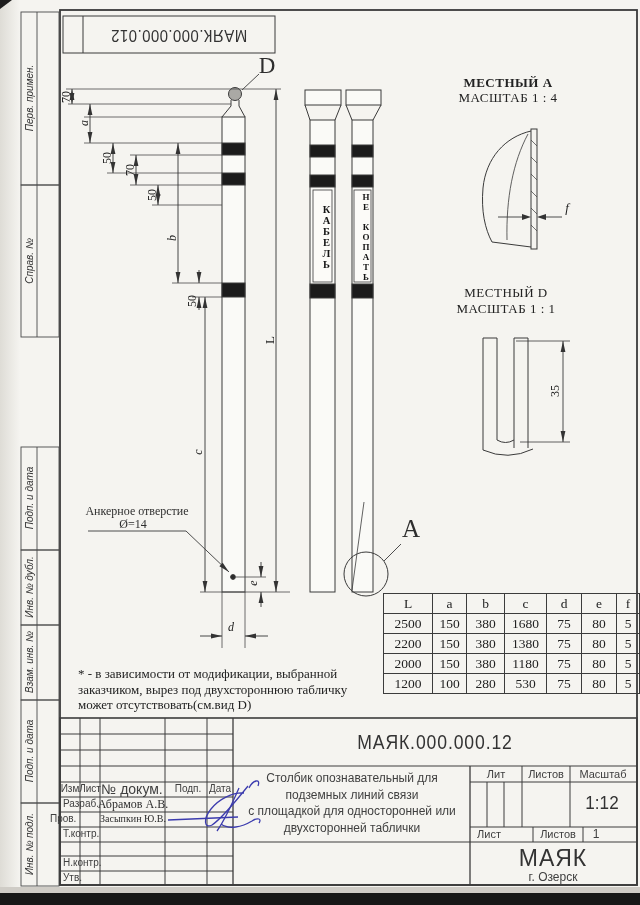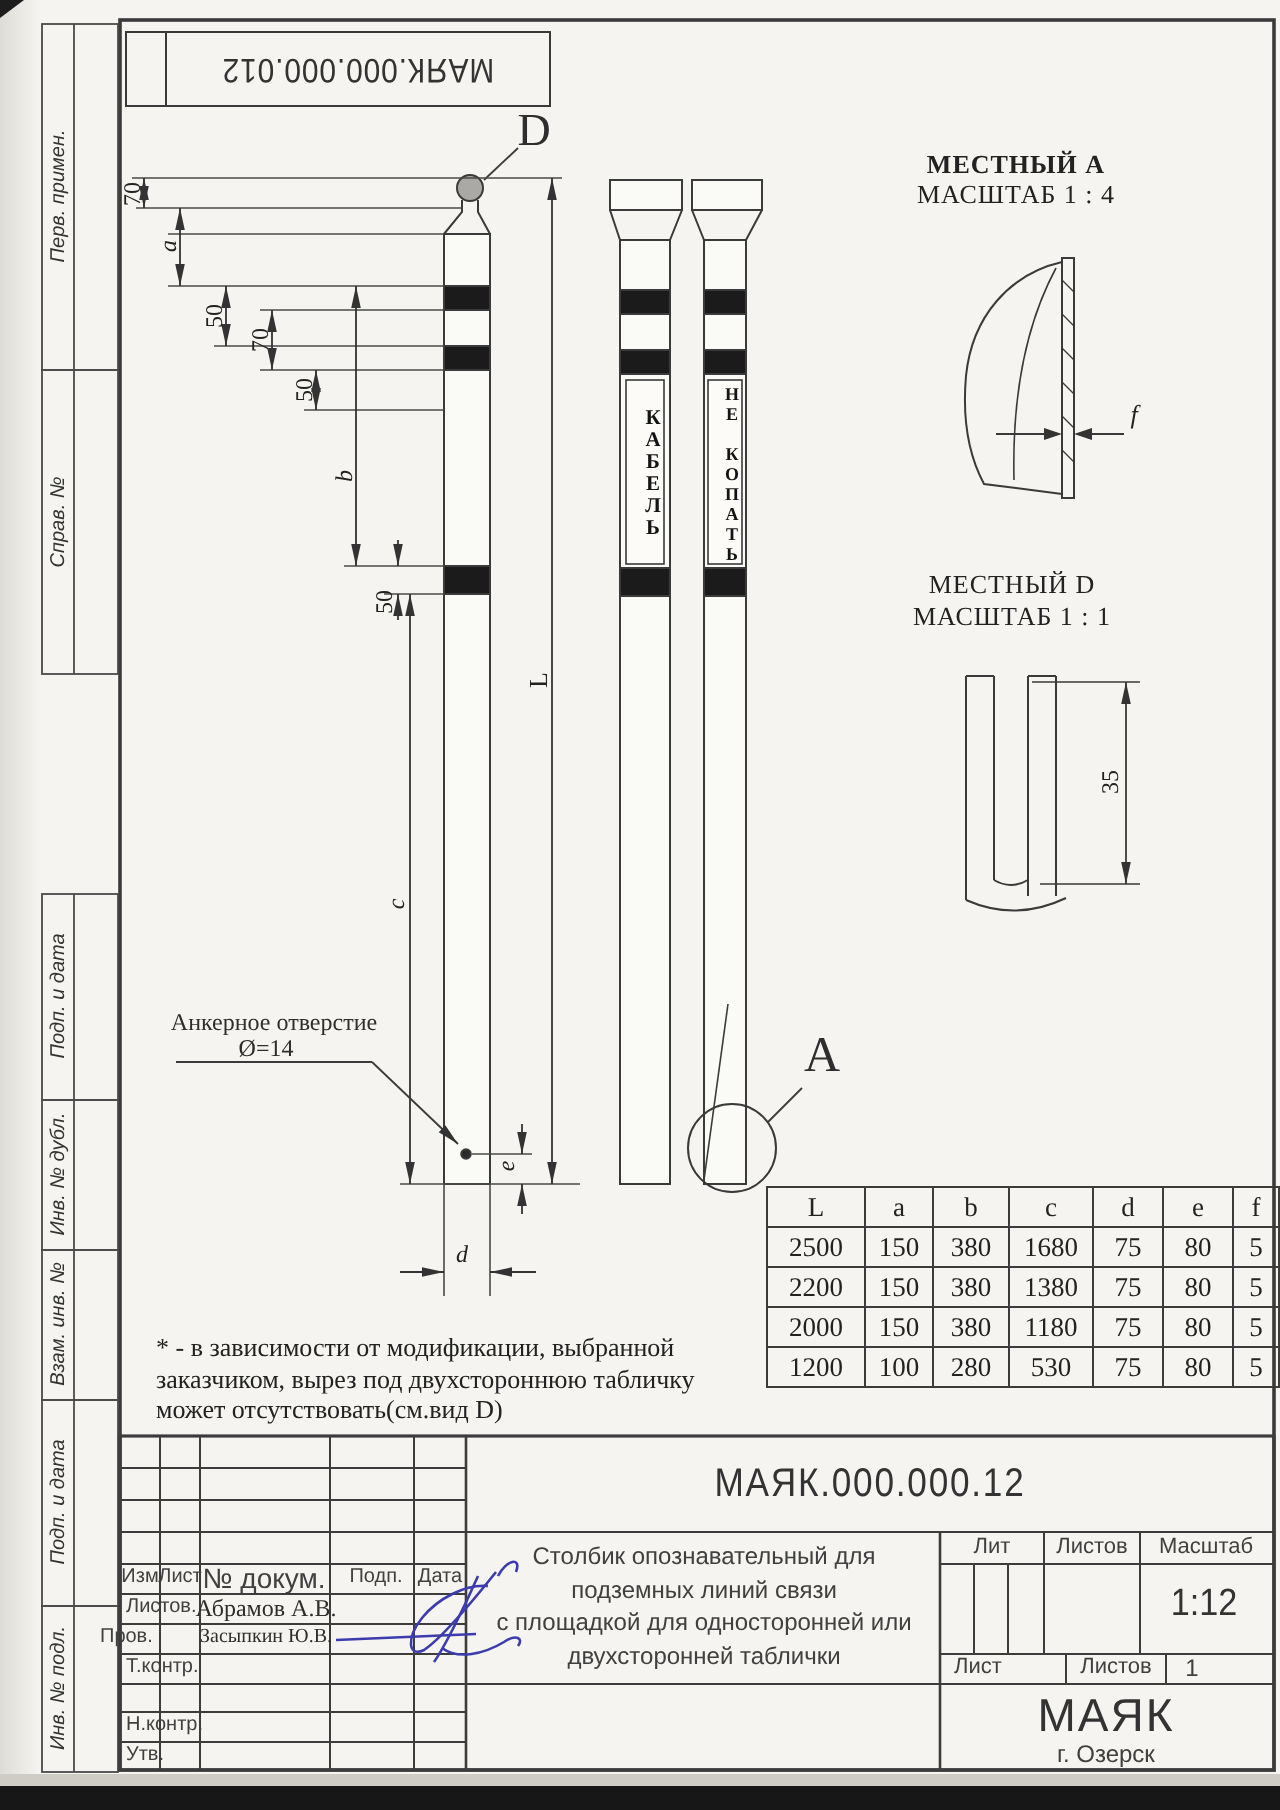--- a/index.html
+++ b/index.html
@@ -324,21 +324,21 @@
 
   <div class="t ctr sans" style="left:553px;top:858px;font-size:23px;letter-spacing:1px;color:#333;">МАЯК</div>
   <div class="t ctr tb-it" style="left:553px;top:877px;font-size:12px;">г. Озерск</div>
 
   <div class="t ctr tb-it" style="left:70px;top:789px;font-size:10px;">Изм</div>
   <div class="t ctr tb-it" style="left:90px;top:789px;font-size:10px;">Лист</div>
   <div class="t ctr tb-it" style="left:132px;top:789px;font-size:14px;">№ докум.</div>
   <div class="t ctr tb-it" style="left:188px;top:789px;font-size:10px;">Подп.</div>
   <div class="t ctr tb-it" style="left:220px;top:789px;font-size:10px;">Дата</div>
 
-  <div class="t tb-it" style="left:63px;top:799px;font-size:10px;">Листов.</div>
+  <div class="t tb-it" style="left:63px;top:799px;font-size:10px;">Разраб.</div>
   <div class="t ctr" style="left:133px;top:804px;font-size:12px;">Абрамов А.В.</div>
   <div class="t tb-it" style="left:50px;top:814px;font-size:10px;">Пров.</div>
   <div class="t ctr" style="left:133px;top:819px;font-size:10px;">Засыпкин Ю.В.</div>
   <div class="t tb-it" style="left:63px;top:829px;font-size:10px;">Т.контр.</div>
   <div class="t tb-it" style="left:63px;top:858px;font-size:10px;">Н.контр.</div>
   <div class="t tb-it" style="left:63px;top:873px;font-size:10px;">Утв.</div>
 
   <div class="botgray"></div>
   <div class="botbar"></div>
 </div>

